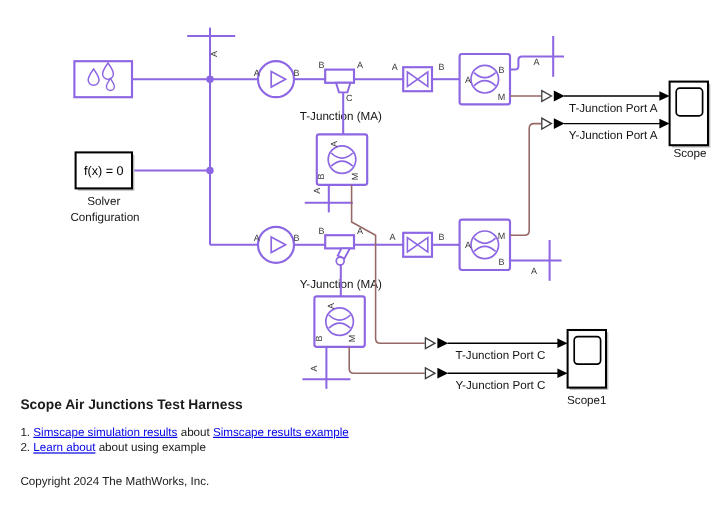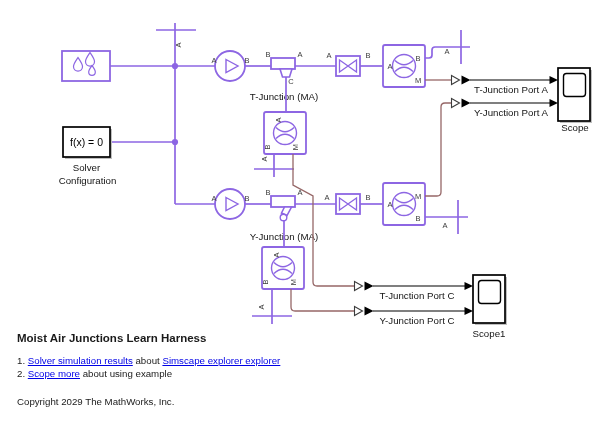--- a/index.html
+++ b/index.html
@@ -189,17 +189,17 @@
   <rect x="558" y="68" width="32" height="53" fill="#ffffff" stroke="#000000" stroke-width="1.7"></rect>
   <rect x="563.5" y="73.5" width="22" height="23" rx="3" fill="#ffffff" stroke="#000000" stroke-width="1.4"></rect>
   <text class="bl" x="575" y="131" text-anchor="middle">Scope</text>
 
   <rect x="475" y="277" width="32" height="48" fill="#bfbfbf"></rect>
   <rect x="473" y="275" width="32" height="48" fill="#ffffff" stroke="#000000" stroke-width="1.7"></rect>
   <rect x="478.5" y="280.5" width="22" height="23" rx="3" fill="#ffffff" stroke="#000000" stroke-width="1.4"></rect>
   <text class="bl" x="489" y="337" text-anchor="middle">Scope1</text>
 </svg>
 
-  <div class="ann ann-title">Moist Air Junctions Learn Harness</div>
-  <div class="ann ann-item1"><span>1. </span><span class="lnk">Solver simulation results</span><span> about </span><span class="lnk">Simscape explorer explorer</span></div>
-  <div class="ann ann-item2"><span>2. </span><span class="lnk">Scope more</span><span> about using example</span></div>
-  <div class="ann ann-copy">Copyright 2029 The MathWorks, Inc.</div>
+  <div class="ann ann-title">Scope Air Junctions Test Harness</div>
+  <div class="ann ann-item1"><span>1. </span><span class="lnk">Simscape simulation results</span><span> about </span><span class="lnk">Simscape results example</span></div>
+  <div class="ann ann-item2"><span>2. </span><span class="lnk">Learn about</span><span> about using example</span></div>
+  <div class="ann ann-copy">Copyright 2024 The MathWorks, Inc.</div>
 </div>
 
 </body></html>

